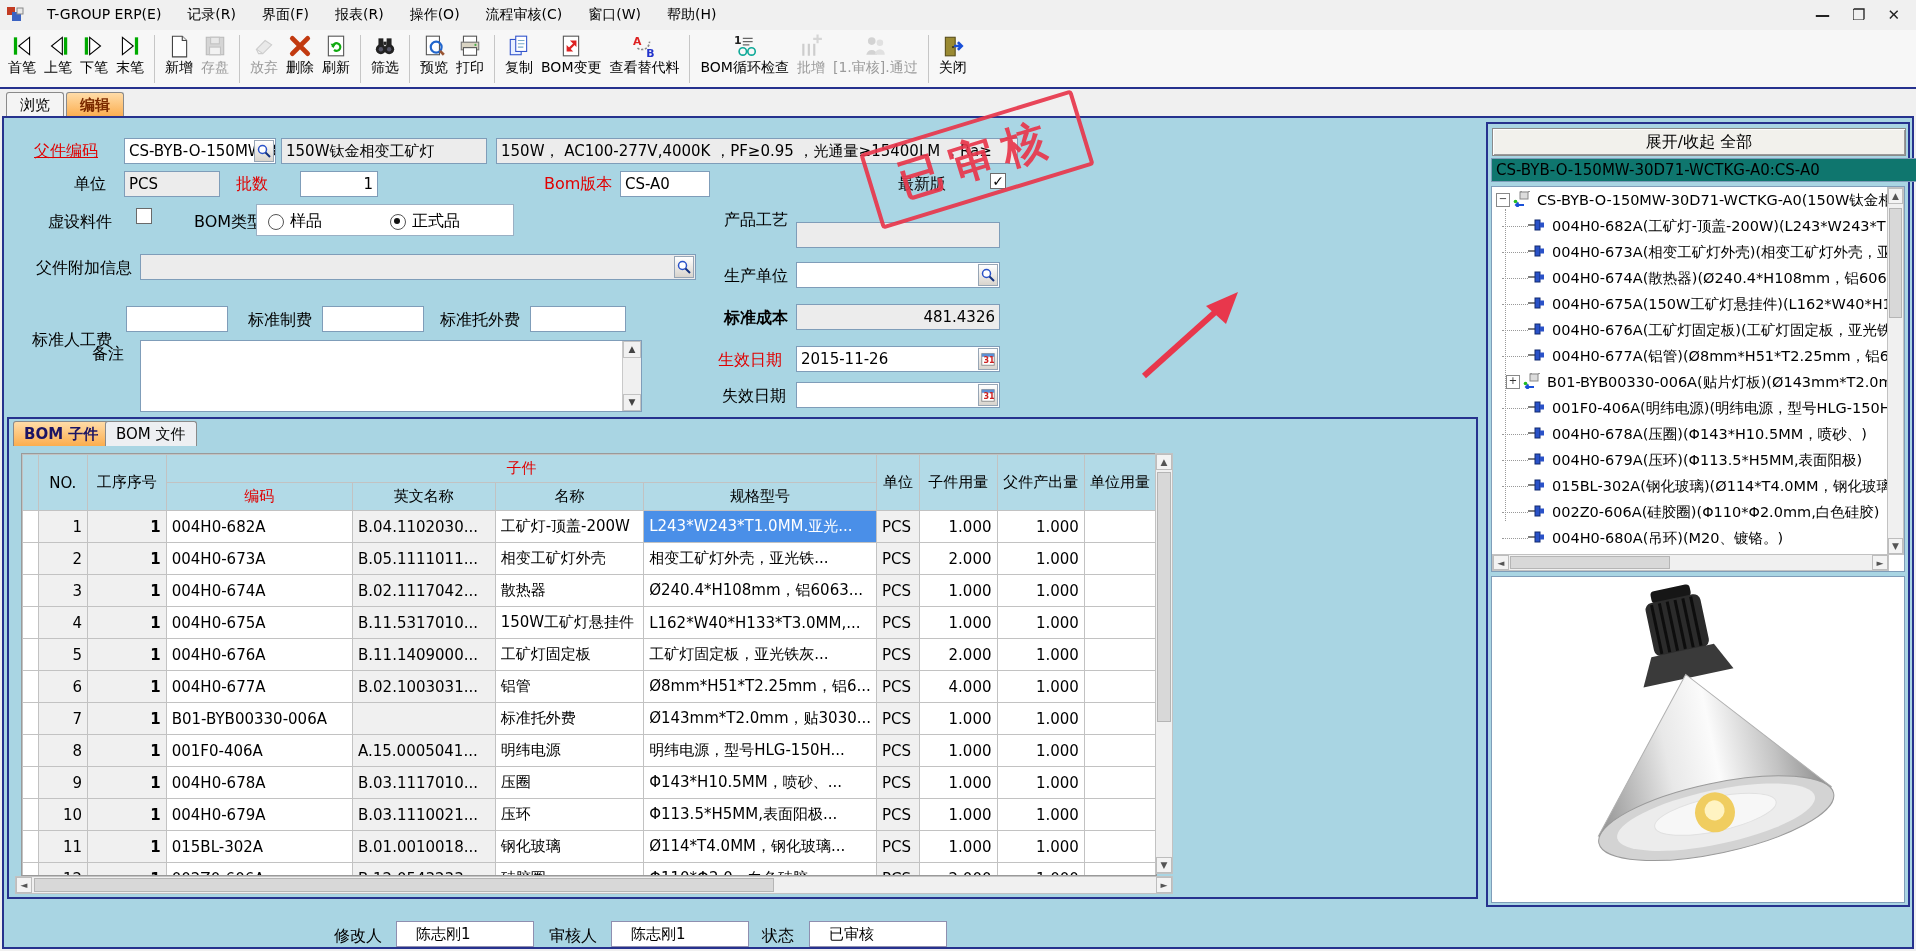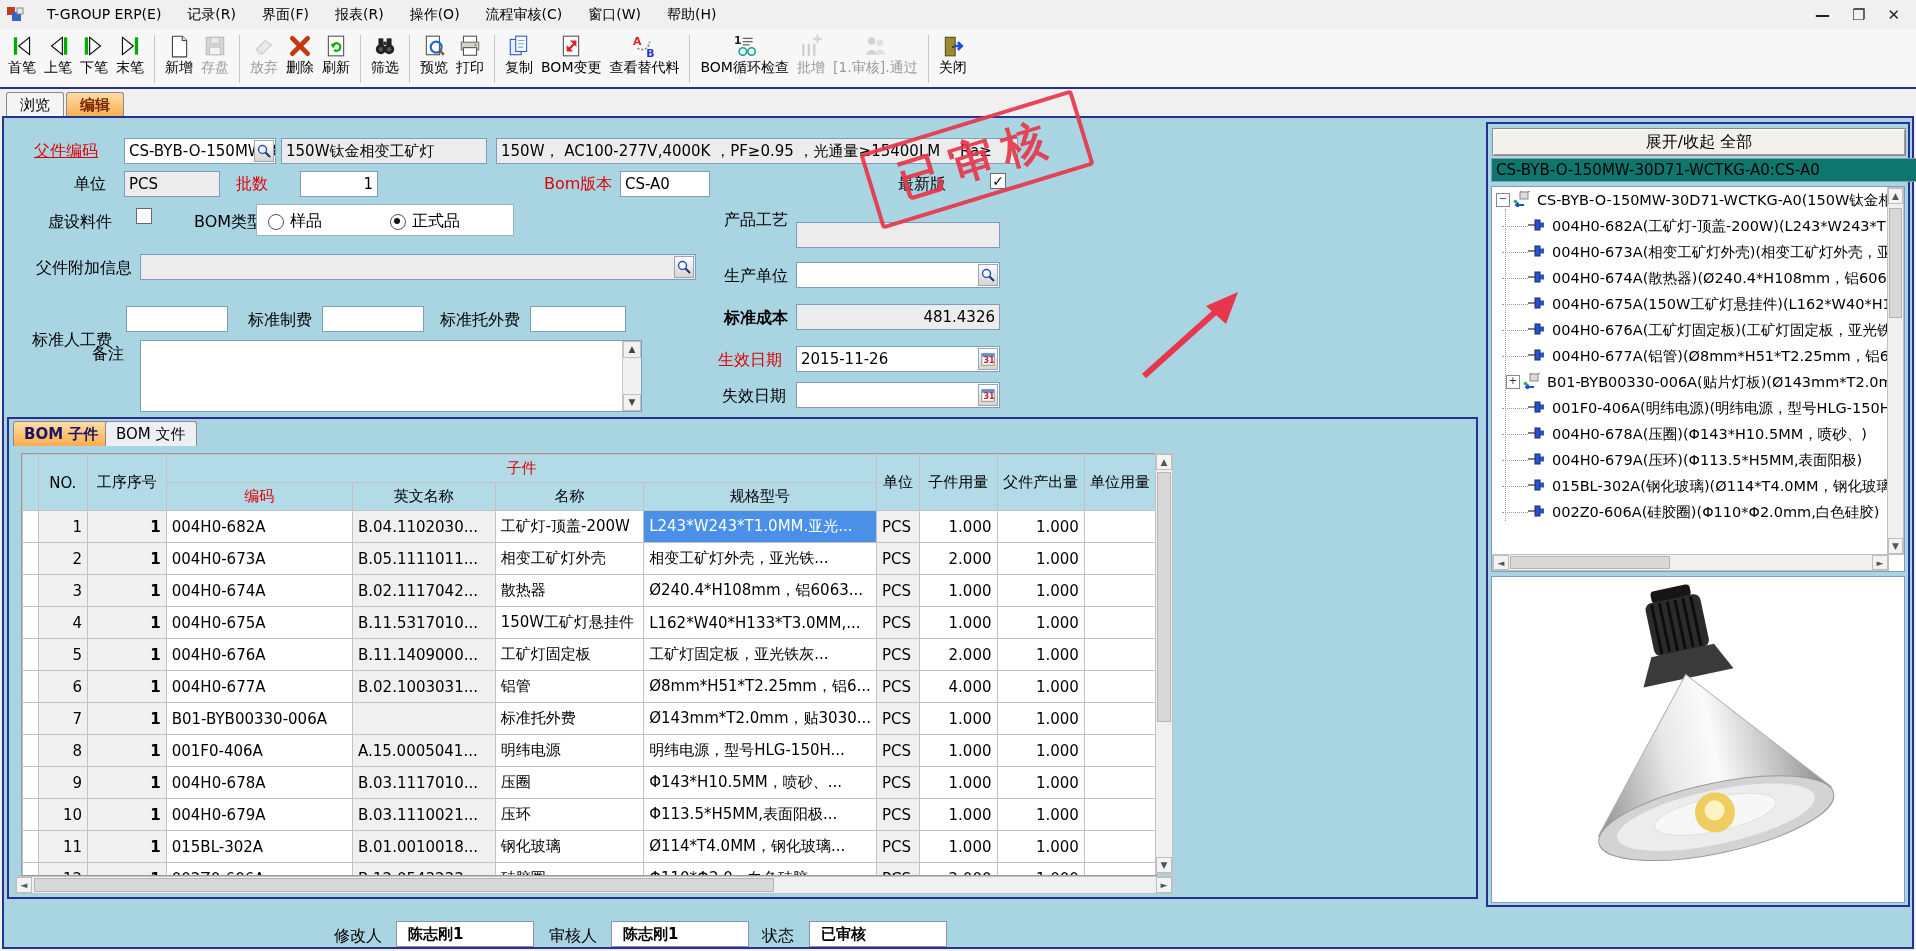--- a/index.html
+++ b/index.html
@@ -68,21 +68,21 @@
   .trow{height:26px;display:flex;align-items:center;white-space:nowrap;position:relative;padding-left:4px;}
   .texp{width:12px;height:12px;border:1px solid #888;background:#fff;font-size:10px;line-height:10px;text-align:center;margin-right:3px;flex:0 0 12px;color:#333;}
   .tguide{width:26px;flex:0 0 26px;border-top:1px dotted #999;height:0;margin-left:6px;}
   .ticon18{width:20px;height:18px;flex:0 0 20px;margin-right:4px;}
   .ticon18 svg{width:18px;height:16px;}
   .ttext{overflow:hidden;}
   .treeline{position:absolute;left:13px;top:22px;width:0;border-left:1px dotted #999;}
   #photo-box{position:absolute;left:3px;top:452px;width:414px;height:327px;background:#fff;border:1px solid #7F9DB9;box-sizing:border-box;}
   
   .st-lbl{position:absolute;font-size:16px;}
-  .st-fld{position:absolute;height:26px;background:#fff;border:1px solid #8f8fb0;font-size:15px;line-height:24px;padding-left:11px;box-sizing:border-box;font-weight:bold;}
+  .st-fld{position:absolute;height:26px;background:#fff;border:1px solid #8f8fb0;font-size:15px;line-height:24px;padding-left:19px;box-sizing:border-box;}
   .red-arrow{position:absolute;left:1130px;top:166px;width:112px;height:100px;}
 </style>
 </head>
 <body>
 
 <div class="menubar">
   <span class="appicon">
     <svg viewBox="0 0 20 20">
         <rect x="1" y="2" width="8" height="8" fill="#C23B22"></rect>
         <rect x="6" y="7" width="9" height="9" fill="#3A62C2"></rect>
@@ -747,20 +747,29 @@
             <span class="ttext">015BL-302A(钢化玻璃)(Ø114*T4.0MM，钢化玻璃)</span>
           </div>
           <div class="trow">
             <span class="tguide"></span>
             <span class="ticon18"><svg viewBox="0 0 18 16">
                 <line x1="0" y1="8" x2="7" y2="8" stroke="#555" stroke-width="1.5"></line>
                 <rect x="7" y="3" width="5" height="10" fill="#2a52c8" stroke="#122a6e"></rect>
                 <rect x="12" y="5.5" width="4" height="5" fill="#2a52c8"></rect>
               </svg></span>
             <span class="ttext">002Z0-606A(硅胶圈)(Φ110*Φ2.0mm,白色硅胶)</span>
+          </div>
+          <div class="trow">
+            <span class="tguide"></span>
+            <span class="ticon18"><svg viewBox="0 0 18 16">
+                <line x1="0" y1="8" x2="7" y2="8" stroke="#555" stroke-width="1.5"></line>
+                <rect x="7" y="3" width="5" height="10" fill="#2a52c8" stroke="#122a6e"></rect>
+                <rect x="12" y="5.5" width="4" height="5" fill="#2a52c8"></rect>
+              </svg></span>
+            <span class="ttext">004H0-680A(吊环)(M20、镀铬。)</span>
           </div>
         </div>
 
       <div class="vsb" style="right:0;top:0;height:368px;width:17px;">
         <span class="sbtn" style="left:0;top:0;width:15px;">▲</span>
         <div class="sthumb" style="left:1px;top:20px;width:13px;height:110px;"></div>
         <span class="sbtn" style="left:0;bottom:0;width:15px;">▼</span>
       </div>
 
       <div class="hsb" style="left:0;bottom:0;width:397px;height:17px;">

